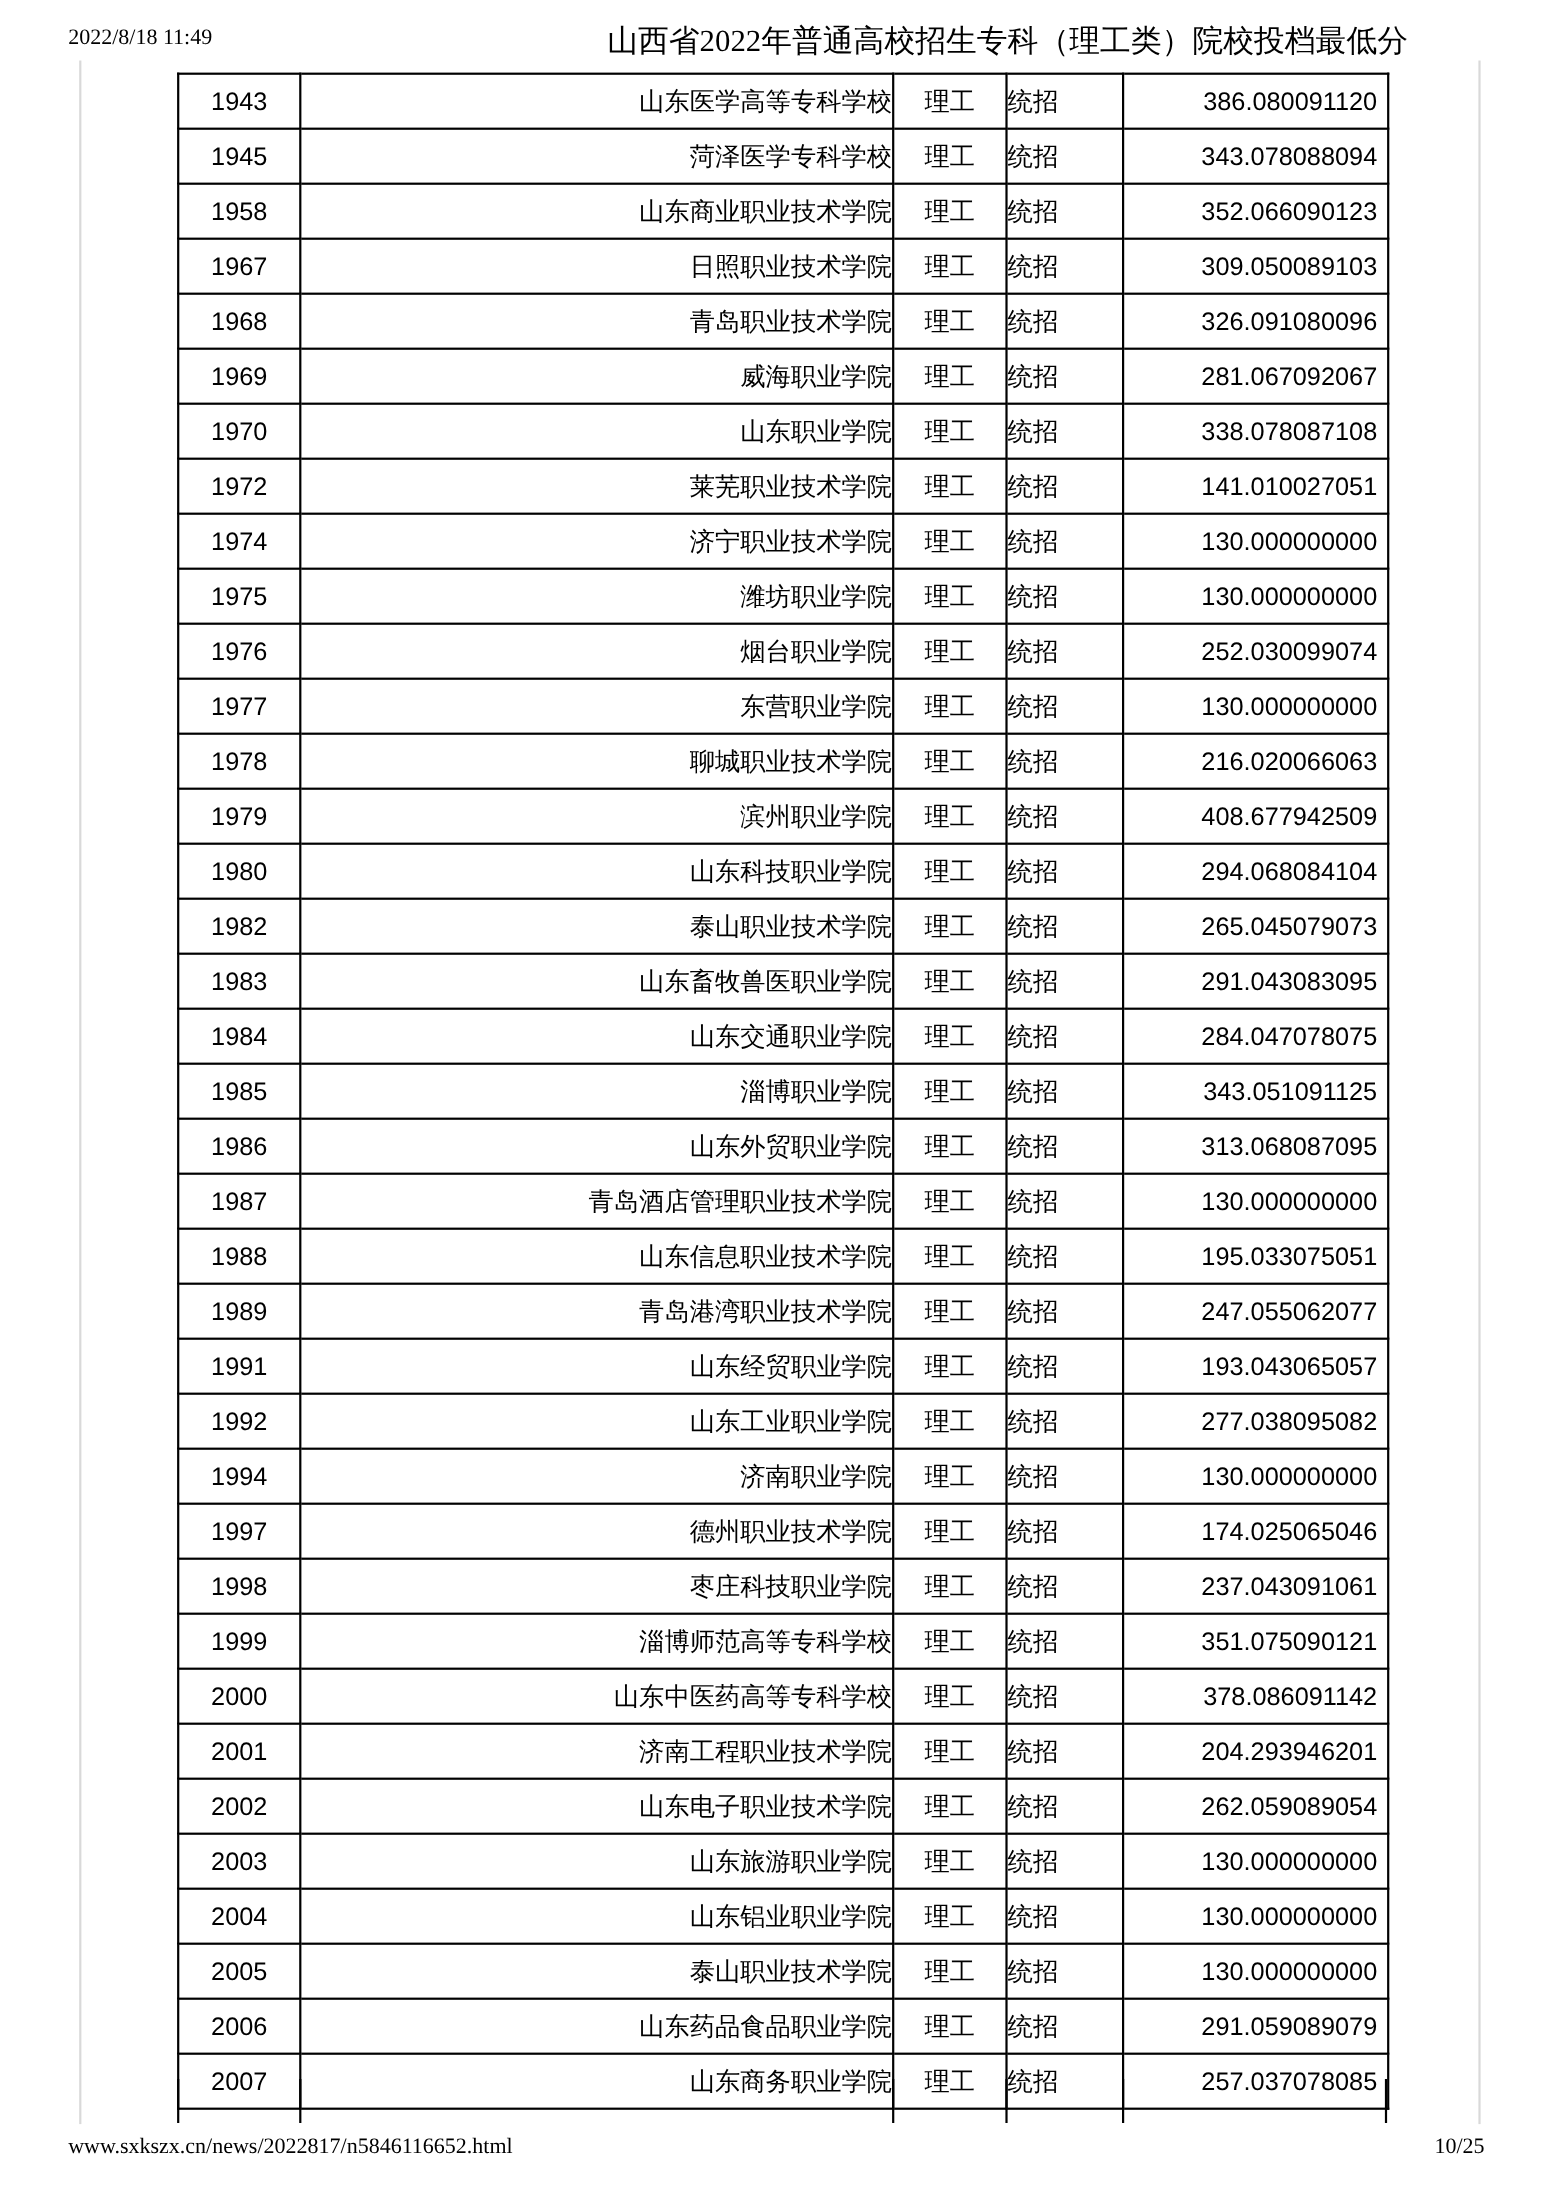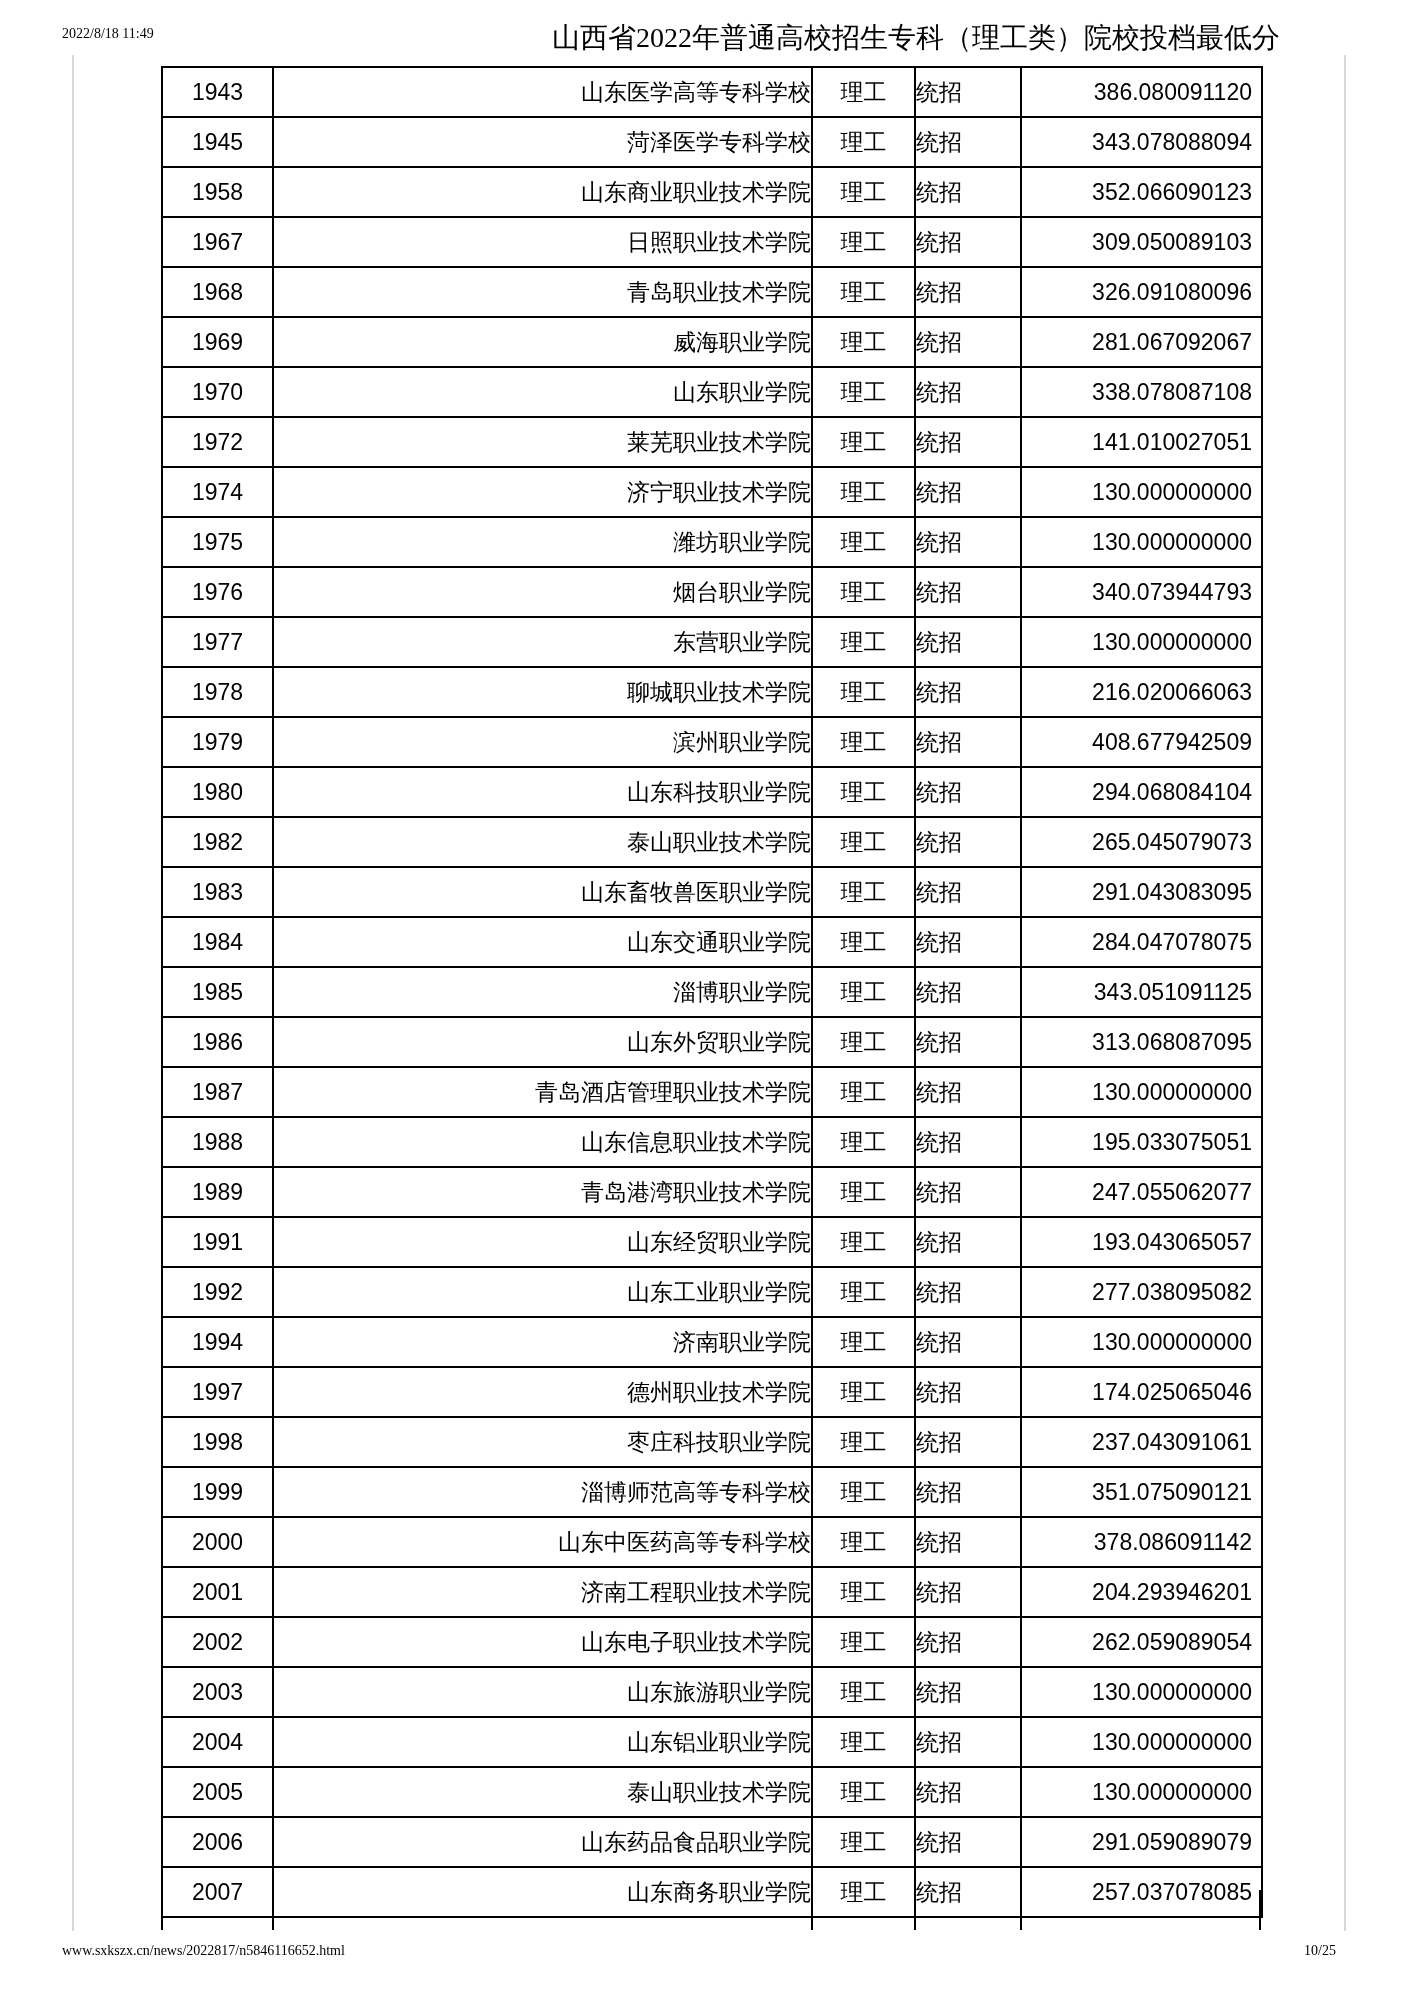--- a/index.html
+++ b/index.html
@@ -20,21 +20,21 @@
     height: 1876px;
     background: #d9d9d9;
   }
   .edge-left  { left: 72px; }
   .edge-right { left: 1344px; }
 
   
   .print-meta {
     position: absolute;
     font-family: "Liberation Serif", serif;
-    font-size: 14px;
+    font-size: 20px;
     line-height: 20px;
     white-space: nowrap;
   }
   .header-date  { left: 62px;  top: 24px; }
   .header-title { left: 552px; top: 26px; font-size: 28px; line-height: 24px; }
   .footer-url   { left: 62px;  top: 1941px; }
   .footer-page  { left: 1304px; top: 1941px; }
 
   
   table.score-table {
@@ -163,21 +163,21 @@
         <td class="school">潍坊职业学院</td>
         <td class="category">理工</td>
         <td class="admission-type">统招</td>
         <td class="score">130.000000000</td>
       </tr>
       <tr>
         <td class="code">1976</td>
         <td class="school">烟台职业学院</td>
         <td class="category">理工</td>
         <td class="admission-type">统招</td>
-        <td class="score">340.073944793</td>
+        <td class="score">252.030099074</td>
       </tr>
       <tr>
         <td class="code">1977</td>
         <td class="school">东营职业学院</td>
         <td class="category">理工</td>
         <td class="admission-type">统招</td>
         <td class="score">130.000000000</td>
       </tr>
       <tr>
         <td class="code">1978</td>

